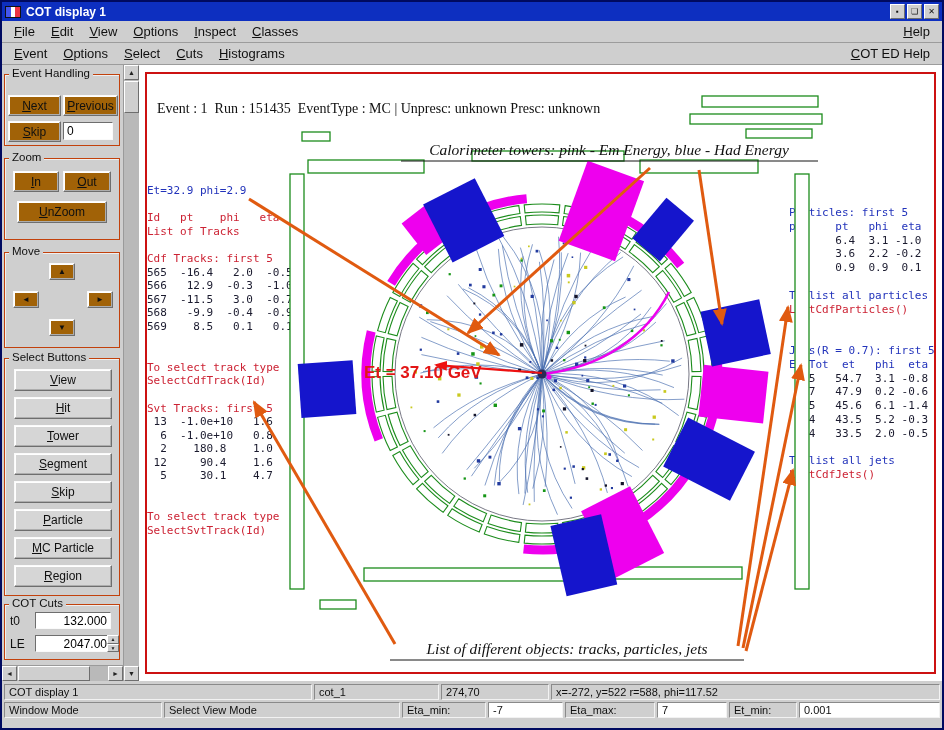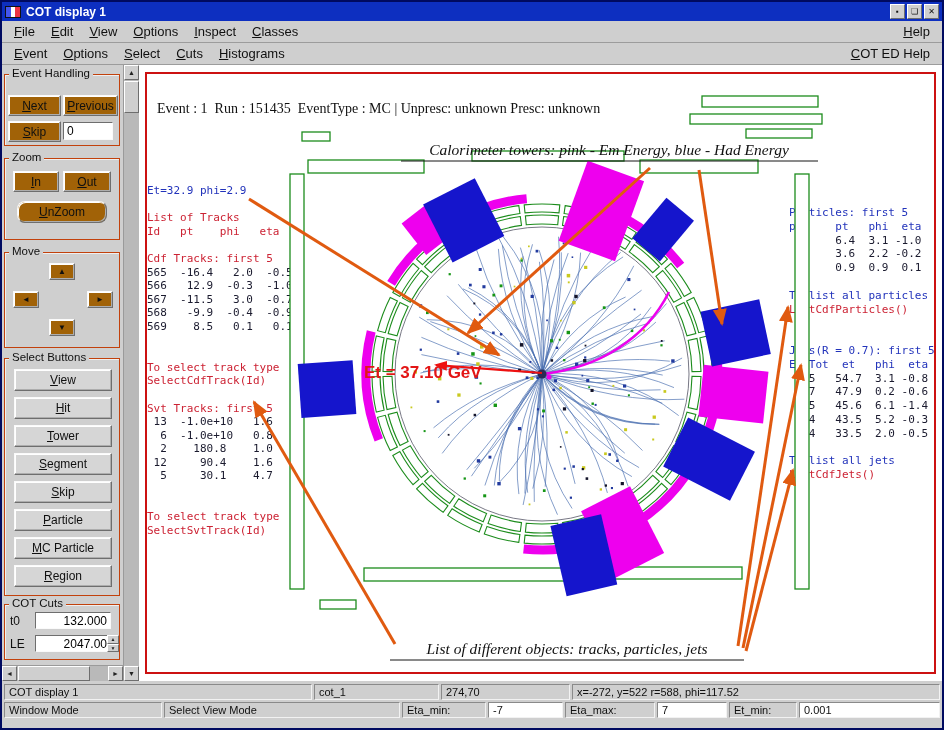--- a/index.html
+++ b/index.html
@@ -33,21 +33,21 @@
   .g-select{ top:293px; height:238px; }
   .g-cuts  { top:539px; height:56px; }
   .btn { position:absolute; background:#a16207; border:1px solid; border-color:#fafafa #6e6e6e #6e6e6e #fafafa; box-shadow:inset -1px -1px 0 #adadad, inset 1px 1px 0 #fff; font-size:12px; color:#101010; display:flex; align-items:center; justify-content:center; overflow:hidden; white-space:nowrap; }
   .inp { position:absolute; background:#fff; border:1px solid; border-color:#6e6e6e #fafafa #fafafa #6e6e6e; font-size:12px; padding:0 3px; font-family:"Liberation Sans",sans-serif; }
   .b-next{ left:3px; top:20px; width:53px; height:21px; }
   .b-prev{ left:58px; top:20px; width:55px; height:21px; }
   .b-skip{ left:3px; top:46px; width:53px; height:21px; }
   .i-skip{ left:58px; top:47px; width:50px; height:18px; }
   .b-in  { left:8px; top:12px; width:46px; height:21px; }
   .b-out { left:58px; top:12px; width:48px; height:21px; }
-  .b-unzoom{ left:12px; top:42px; width:90px; height:22px;border-radius:8px; }
+  .b-unzoom{ left:12px; top:42px; width:90px; height:22px; }
   .b-up   { left:44px; top:10px; width:26px; height:17px; font-size:8px; }
   .b-left { left:8px;  top:38px; width:26px; height:17px; font-size:8px; }
   .b-right{ left:82px; top:38px; width:26px; height:17px; font-size:8px; }
   .b-down { left:44px; top:66px; width:26px; height:17px; font-size:8px; }
   .sel-list { position:absolute; left:9px; top:10px; width:98px; display:flex; flex-direction:column; gap:6px; }
   .sel-btn { position:relative; width:100%; height:22px; background:#d6d6d6; border:1px solid; border-color:#fafafa #6e6e6e #6e6e6e #fafafa; box-shadow:inset -1px -1px 0 #adadad, inset 1px 1px 0 #fff; font-size:12px; color:#101010; display:flex; align-items:center; justify-content:center; }
   .cut-lbl { position:absolute; left:5px; font-size:12px; color:#101010;text-align:right; }
   .l-t0 { top:9px; } .l-le { top:32px; }
   .i-t0 { left:30px; top:7px;  width:76px; height:17px; text-align:right; }
   .i-le { left:30px; top:30px; width:76px; height:17px; text-align:right; }
@@ -76,21 +76,21 @@
   .t-blue { color:#2233bb; } .t-red { color:#cc2233; } .t-dark { color:#1a1a2e; }
   #det-svg { position:absolute; left:0; top:0; pointer-events:none; }
   .svg-annot { font:italic 15.5px "Liberation Serif",serif; fill:#101010; }
   .et-label { font:bold 17px "Liberation Sans",sans-serif; fill:#e31515; }
   .annot-line { stroke:#151515; stroke-width:1; }
 
   
   .statusrow { position:absolute; left:2px; right:2px; display:flex; gap:2px; height:16px; }
   .r1 { top:682px; } .r2 { top:700px; }
   .scell { background:#cfcfcf; border:1px solid; border-color:#8a8a8a #f2f2f2 #f2f2f2 #8a8a8a; font-size:11px; color:#101010; padding:1px 4px; overflow:hidden; white-space:nowrap; }
-  .c-r1a{ width:308px; } .c-r1b{ width:125px; } .c-r1c{ width:129px; } .c-r1d{ flex:1; }
+  .c-r1a{ width:308px; } .c-r1b{ width:125px; } .c-r1c{ width:108px; } .c-r1d{ flex:1; }
   .c-wm{ width:158px; } .c-svm{ width:236px; } .c-lbl{ width:84px; } .c-val{ width:75px; background:#fff; }
   .c-lbl2{ width:90px; } .c-val2{ width:70px; background:#fff; } .c-lbl3{ width:68px; } .c-val3{ flex:1; background:#fff; }
 </style>
 </head>
 <body>
 
 <div id="frame">
 
   <div class="titlebar">
     <div class="win-icon"></div>
@@ -228,22 +228,22 @@
   </div>
 
   <div class="canvas">
     <div class="red-frame"></div>
     <div class="canvas-header">Event : 1  Run : 151435  EventType : MC | Unpresc: unknown Presc: unknown</div>
 
     <div class="text-col left">
 
         <div class="tline t-blue">Et=32.9 phi=2.9</div>
         <div class="tline t-dark"></div>
+        <div class="tline t-red">Id   pt    phi   eta</div>
         <div class="tline t-red">List of Tracks</div>
-        <div class="tline t-red">Id   pt    phi   eta</div>
         <div class="tline t-dark"></div>
         <div class="tline t-red">Cdf Tracks: first 5</div>
         <div class="tline t-dark">565  -16.4   2.0  -0.5</div>
         <div class="tline t-dark">566   12.9  -0.3  -1.0</div>
         <div class="tline t-dark">567  -11.5   3.0  -0.7</div>
         <div class="tline t-dark">568   -9.9  -0.4  -0.9</div>
         <div class="tline t-dark">569    8.5   0.1   0.1</div>
         <div class="tline t-dark"></div>
         <div class="tline t-dark"></div>
         <div class="tline t-red">To select track type</div>

